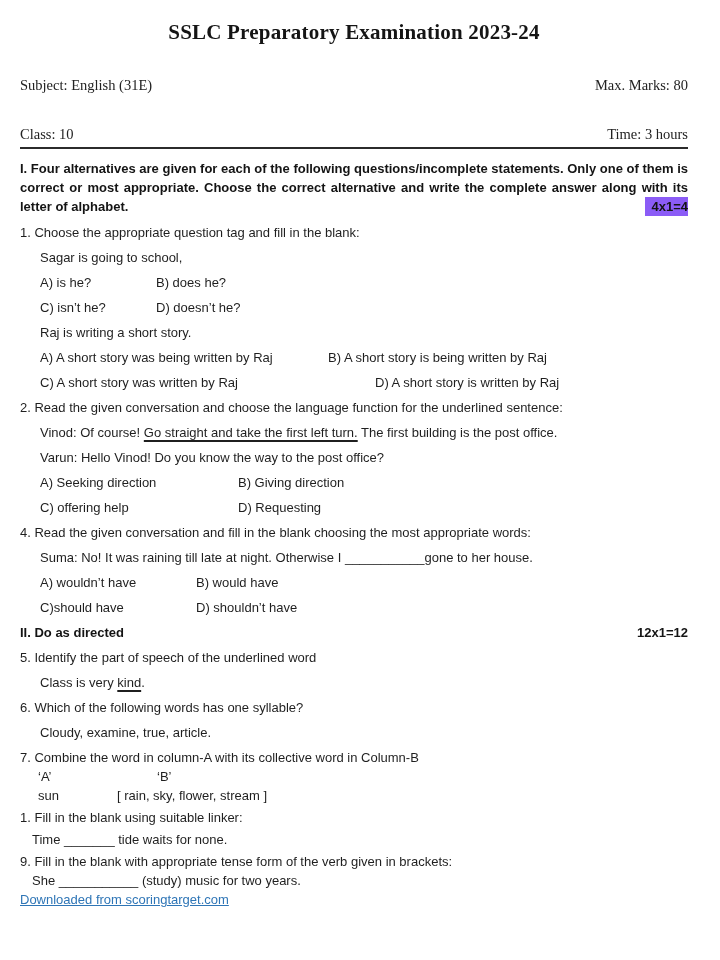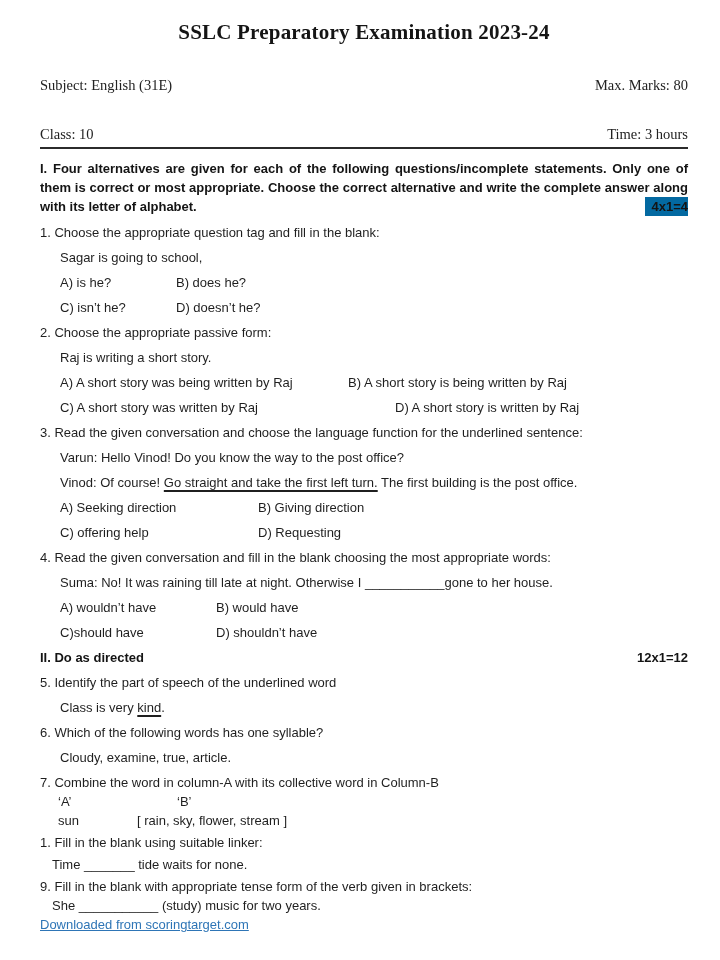--- a/index.html
+++ b/index.html
@@ -3,21 +3,21 @@
 <meta charset="utf-8">
 <style>
   html, body { margin: 0; padding: 0; }
   body {
     width: 720px; height: 960px;
     background: #ffffff;
     font-family: "Liberation Sans", sans-serif;
     color: #1f1f1f;
     overflow: hidden;
   }
-  .page { padding: 12px 32px 0 40px; }
+  .page { padding: 12px 32px 0 20px; }
 
   
   .title {
     font-family: "Liberation Serif", serif;
     font-size: 21px; font-weight: bold;
     text-align: center;
     margin: 8px 0 9px 0;
     letter-spacing: 0.2px;
     color: #151515;
   }
@@ -27,21 +27,21 @@
 
   
   .instruction {
     position: relative;
     font-weight: bold;
     font-size: 13px; line-height: 19px;
     text-align: justify;
     color: #141414;
     margin-bottom: 9px;
   }
-  .instruction .marks { position: absolute; right: 0; bottom: 0; background: #0369a1; padding-left: 6px; }
+  .instruction .marks { position: absolute; right: 0; bottom: 0; background: #8b5cf6; padding-left: 6px; }
 
   
   .ln   { font-size: 13px; line-height: 16px; margin-bottom: 9px; }  
   .ln-m { font-size: 13px; line-height: 16px; margin-bottom: 6px; gap: 12px; }  
   .ln-t { font-size: 13px; line-height: 16px; margin-bottom: 3px; }  
   .sub  { padding-left: 20px; }
   .sub7 { padding-left: 18px; }
 
   .opt-row { display: flex; }
   .optcol  { flex-shrink: 0; display: inline-block; }
@@ -90,36 +90,35 @@
       <span class="optcol w116">A) is he?</span>
       <span>B) does he?</span>
     </div>
     <div class="ln sub opt-row">
       <span class="optcol w116">C) isn’t he?</span>
       <span>D) doesn’t he?</span>
     </div>
   </div>
 
   <div>
-    <div class="ln">2. Choose the appropriate passive form:</div>
     <div class="ln sub">Raj is writing a short story.</div>
     <div class="ln sub opt-row">
       <span class="optcol w288">A) A short story was being written by Raj</span>
       <span>B) A short story is being written by Raj</span>
     </div>
     <div class="ln sub opt-row">
       <span class="optcol w335">C) A short story was written by Raj</span>
       <span>D) A short story is written by Raj</span>
     </div>
   </div>
 
   <div>
-    <div class="ln">3. Read the given conversation and choose the language function for the underlined sentence:</div>
+    <div class="ln">2. Read the given conversation and choose the language function for the underlined sentence:</div>
+    <div class="ln sub"><span>Vinod: Of course! </span><span class="u">Go straight and take the first left turn.</span><span> The first building is the post office.</span></div>
     <div class="ln sub">Varun: Hello Vinod! Do you know the way to the post office?</div>
-    <div class="ln sub"><span>Vinod: Of course! </span><span class="u">Go straight and take the first left turn.</span><span> The first building is the post office.</span></div>
     <div class="ln sub opt-row">
       <span class="optcol w198">A) Seeking direction</span>
       <span>B) Giving direction</span>
     </div>
     <div class="ln sub opt-row">
       <span class="optcol w198">C) offering help</span>
       <span>D) Requesting</span>
     </div>
   </div>
 

